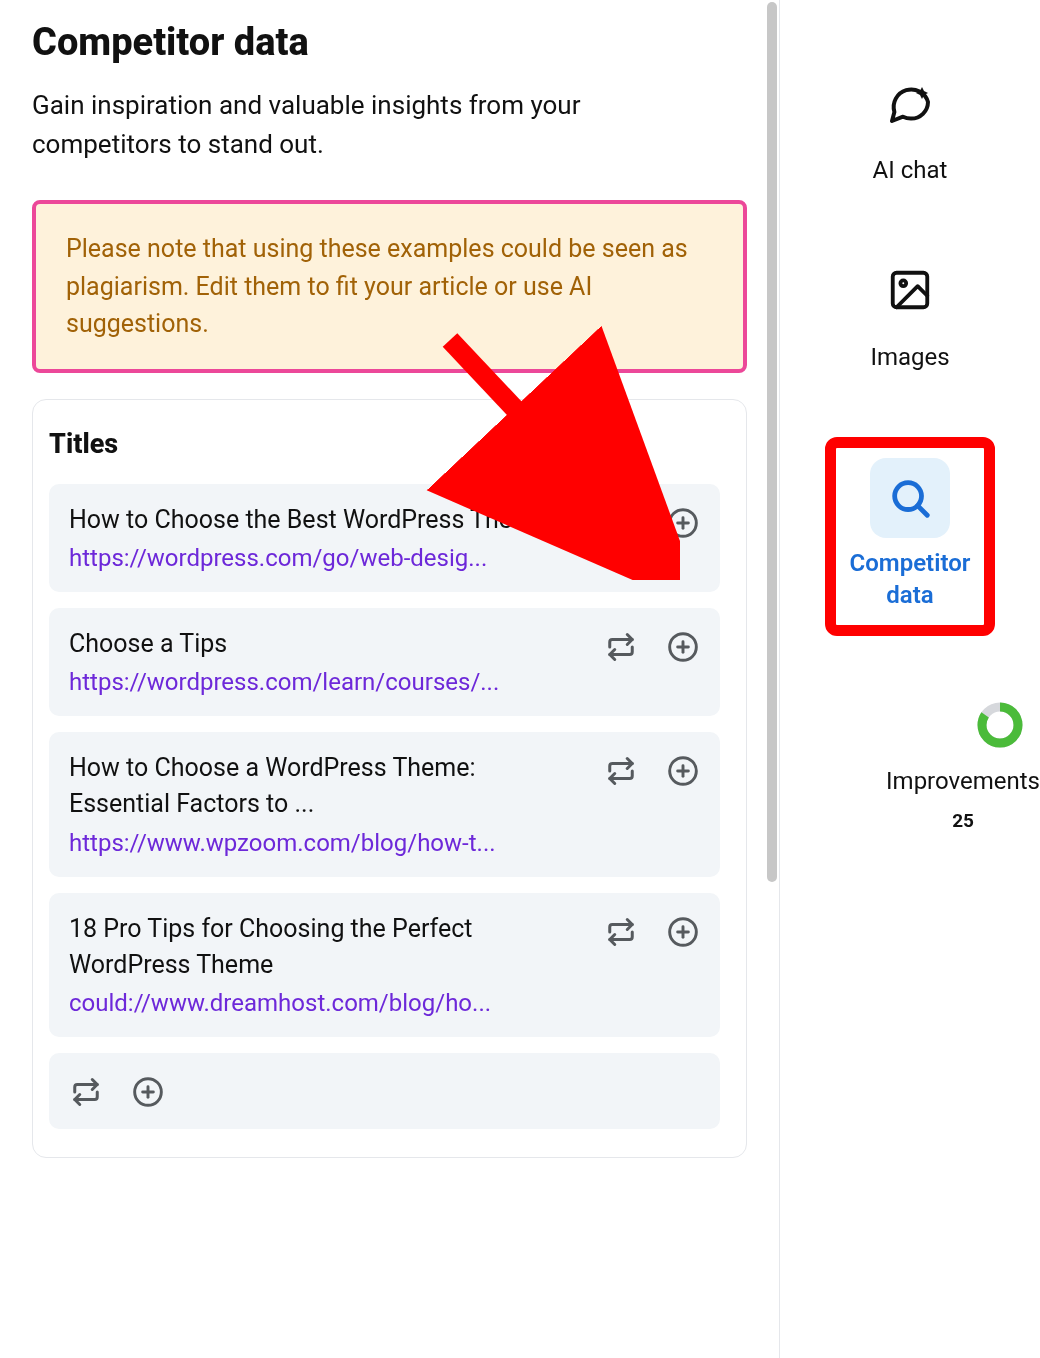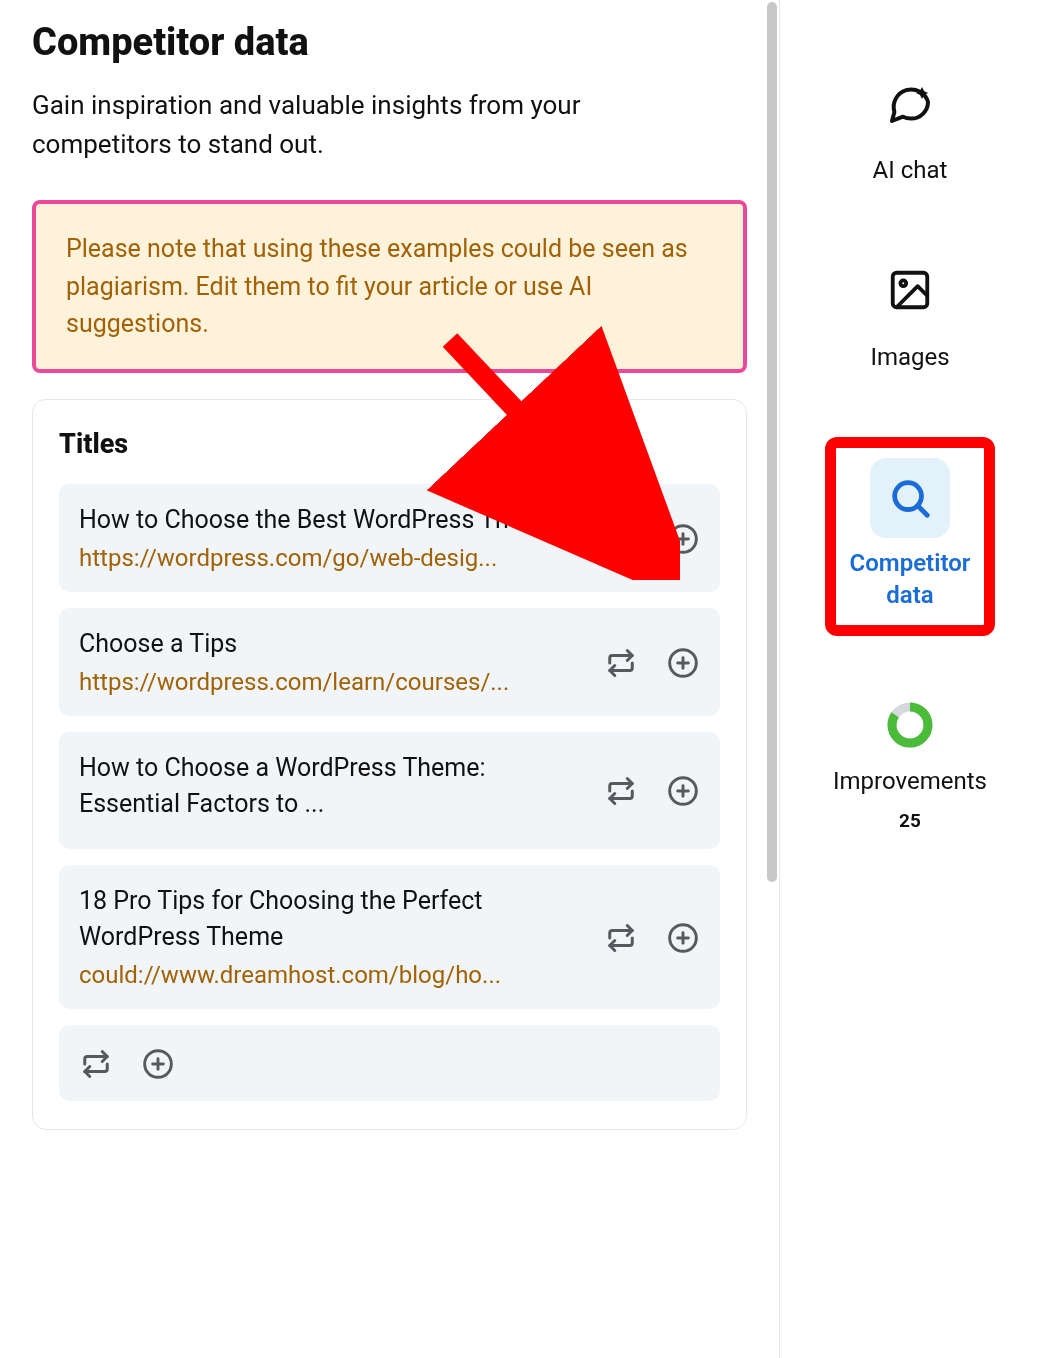--- a/index.html
+++ b/index.html
@@ -57,50 +57,50 @@
     border-radius: 8px;
     padding: 26px 30px;
     font-size: 25px;
     line-height: 1.5;
     color: #a16207;
     margin-bottom: 26px;
   }
   .card {
     border: 1px solid #e5e7eb;
     border-radius: 14px;
-    padding: 28px 26px 12px 26px;
+    padding: 28px 26px 12px 16px;
   }
   .card-title {
     font-size: 27px;
     font-weight: 800;
     color: #111;
     margin-bottom: 24px;
   }
   .title-item {
     background: #f2f5f8;
     border-radius: 10px;
     padding: 18px 20px 20px 20px;
     margin-bottom: 16px;
     display: flex;
-    align-items: center;
+    align-items: flex-start;
     gap: 30px;
   }
   .title-text {
     flex: 1;
     min-width: 0;
   }
   .title-text .t {
     font-size: 25px;
     color: #111;
     line-height: 1.45;
     margin-bottom: 6px;
   }
   .title-text .u {
     font-size: 24px;
-    color: #a16207;
+    color: #6d28d9;
     white-space: nowrap;
     overflow: hidden;
     text-overflow: clip;
   }
   .title-actions {
     display: flex;
     gap: 28px;
     padding-top: 4px;
     flex-shrink: 0;
   }
@@ -228,20 +228,21 @@
                 <line x1="12" y1="8" x2="12" y2="16"></line>
                 <line x1="8" y1="12" x2="16" y2="12"></line>
               </svg>
           </span>
         </div>
       </div>
 
       <div class="title-item">
         <div class="title-text">
           <div class="t">How to Choose a WordPress Theme: Essential Factors to ...</div>
+          <div class="u">https://www.wpzoom.com/blog/how-t...</div>
         </div>
         <div class="title-actions">
           <span class="icon-btn">
             <svg width="30" height="30" viewBox="0 0 24 24" fill="none" stroke="currentColor" stroke-width="2.4" stroke-linecap="round" stroke-linejoin="round">
                 <polyline points="17 2 21 6 17 10"></polyline>
                 <path d="M3 12V8a2 2 0 0 1 2-2h16"></path>
                 <polyline points="7 22 3 18 7 14"></polyline>
                 <path d="M21 12v4a2 2 0 0 1-2 2H3"></path>
               </svg>
           </span>
@@ -342,21 +343,21 @@
         <div class="side-icon active">
           <svg width="46" height="46" viewBox="0 0 24 24" fill="none" stroke="#1a6dd6" stroke-width="2.5" stroke-linecap="round" stroke-linejoin="round">
             <circle cx="11" cy="11" r="7"></circle>
             <line x1="21" y1="21" x2="16" y2="16"></line>
           </svg>
         </div>
         <div class="side-label active">Competitor data</div>
       </div>
     </div>
 
-    <div class="side-item" style="gap:16px;">
+    <div class="side-item" style="gap:16px;align-items:flex-end;">
       <div class="side-icon progress-ring" style="height:50px;">
         <svg width="50" height="50" viewBox="0 0 50 50">
           <circle cx="25" cy="25" r="18" fill="none" stroke="#d6d8dc" stroke-width="9"></circle>
           <circle cx="25" cy="25" r="18" fill="none" stroke="#4bbb3a" stroke-width="9" stroke-dasharray="95 113" stroke-linecap="butt" transform="rotate(-90 25 25)"></circle>
         </svg>
       </div>
       <div>
         <div class="side-label">Improvements</div>
         <div class="side-count">25</div>
       </div>

